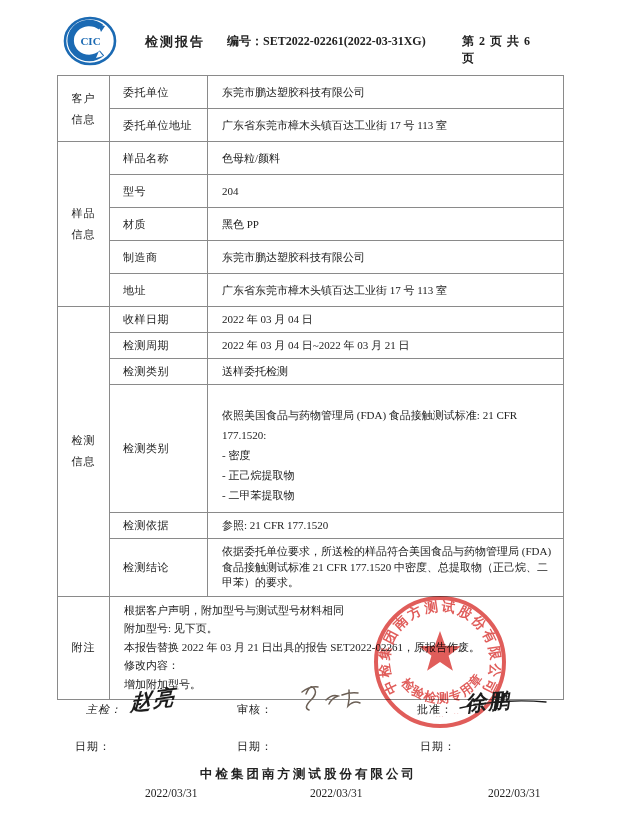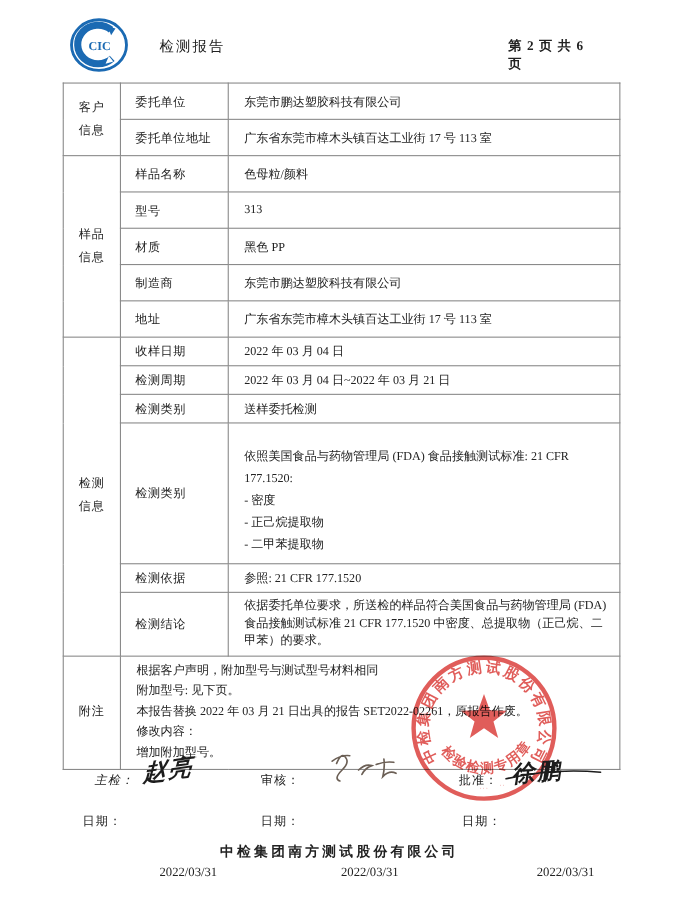--- a/index.html
+++ b/index.html
@@ -7,21 +7,21 @@
   body {
     position:relative;
     font-family:"Liberation Serif","DejaVu Serif",serif;
     color:#222222;
     overflow:hidden;
   }
 
   
   .hdr { position:absolute; left:0; top:0; width:534px; height:70px; }
   .logo { position:absolute; left:62px; top:16px; width:56px; height:50px; }
-  .hdr-title { position:absolute; left:145px; top:33px; font-size:13px; font-weight:normal; letter-spacing:2px; }
+  .hdr-title { position:absolute; left:145px; top:33px; font-size:13px; font-weight:bold; letter-spacing:2px; }
   .hdr-no { position:absolute; left:227px; top:33px; font-size:12px; font-weight:bold; }
   .hdr-page { position:absolute; left:462px; top:33px; font-size:12px; font-weight:bold; letter-spacing:1px; }
 
   
   table.report {
     position:absolute; left:57px; top:75px; width:506px;
     border-collapse:collapse; table-layout:fixed;
     font-size:11px;
   }
   table.report td { border:1px solid #8a8a8a; vertical-align:middle; }
@@ -67,20 +67,21 @@
 
 <div class="hdr">
   <svg class="logo" viewBox="0 0 56 50">
     <ellipse cx="28" cy="25" rx="25" ry="23" fill="none" stroke="#1b6ab3" stroke-width="2.6"></ellipse>
     <path d="M 39,11 A 18.5,17.5 0 1 0 40,37" fill="none" stroke="#1b6ab3" stroke-width="6.5"></path>
     <path d="M 36,8 l 7,2 -4,6 z" fill="#1b6ab3"></path>
     <path d="M 41,40 l -7,2 3,-7 z" fill="#ffffff"></path>
     <text x="28.5" y="29" text-anchor="middle" font-size="11" font-weight="bold" font-family="'Liberation Serif',serif" fill="#1b6ab3">CIC</text>
   </svg>
   <span class="hdr-title">检测报告</span>
+  <span class="hdr-no"><span>编号：</span><span>SET2022-02261(2022-03-31XG)</span></span>
   <span class="hdr-page">第 2 页 共 6 页</span>
 </div>
 
 <table class="report">
   <colgroup>
       <col style="width:52px">
       <col style="width:98px">
       <col style="width:356px">
     </colgroup>
   <tbody>
@@ -97,21 +98,21 @@
   </tr>
 
   <tr class="h33">
     <td class="sec" rowspan="5">样品
 信息</td>
     <td class="lbl">样品名称</td>
     <td class="val">色母粒/颜料</td>
   </tr>
   <tr class="h33">
     <td class="lbl">型号</td>
-    <td class="val">313</td>
+    <td class="val">204</td>
   </tr>
   <tr class="h33">
     <td class="lbl">材质</td>
     <td class="val">黑色 PP</td>
   </tr>
   <tr class="h33">
     <td class="lbl">制造商</td>
     <td class="val">东莞市鹏达塑胶科技有限公司</td>
   </tr>
   <tr class="h33">

